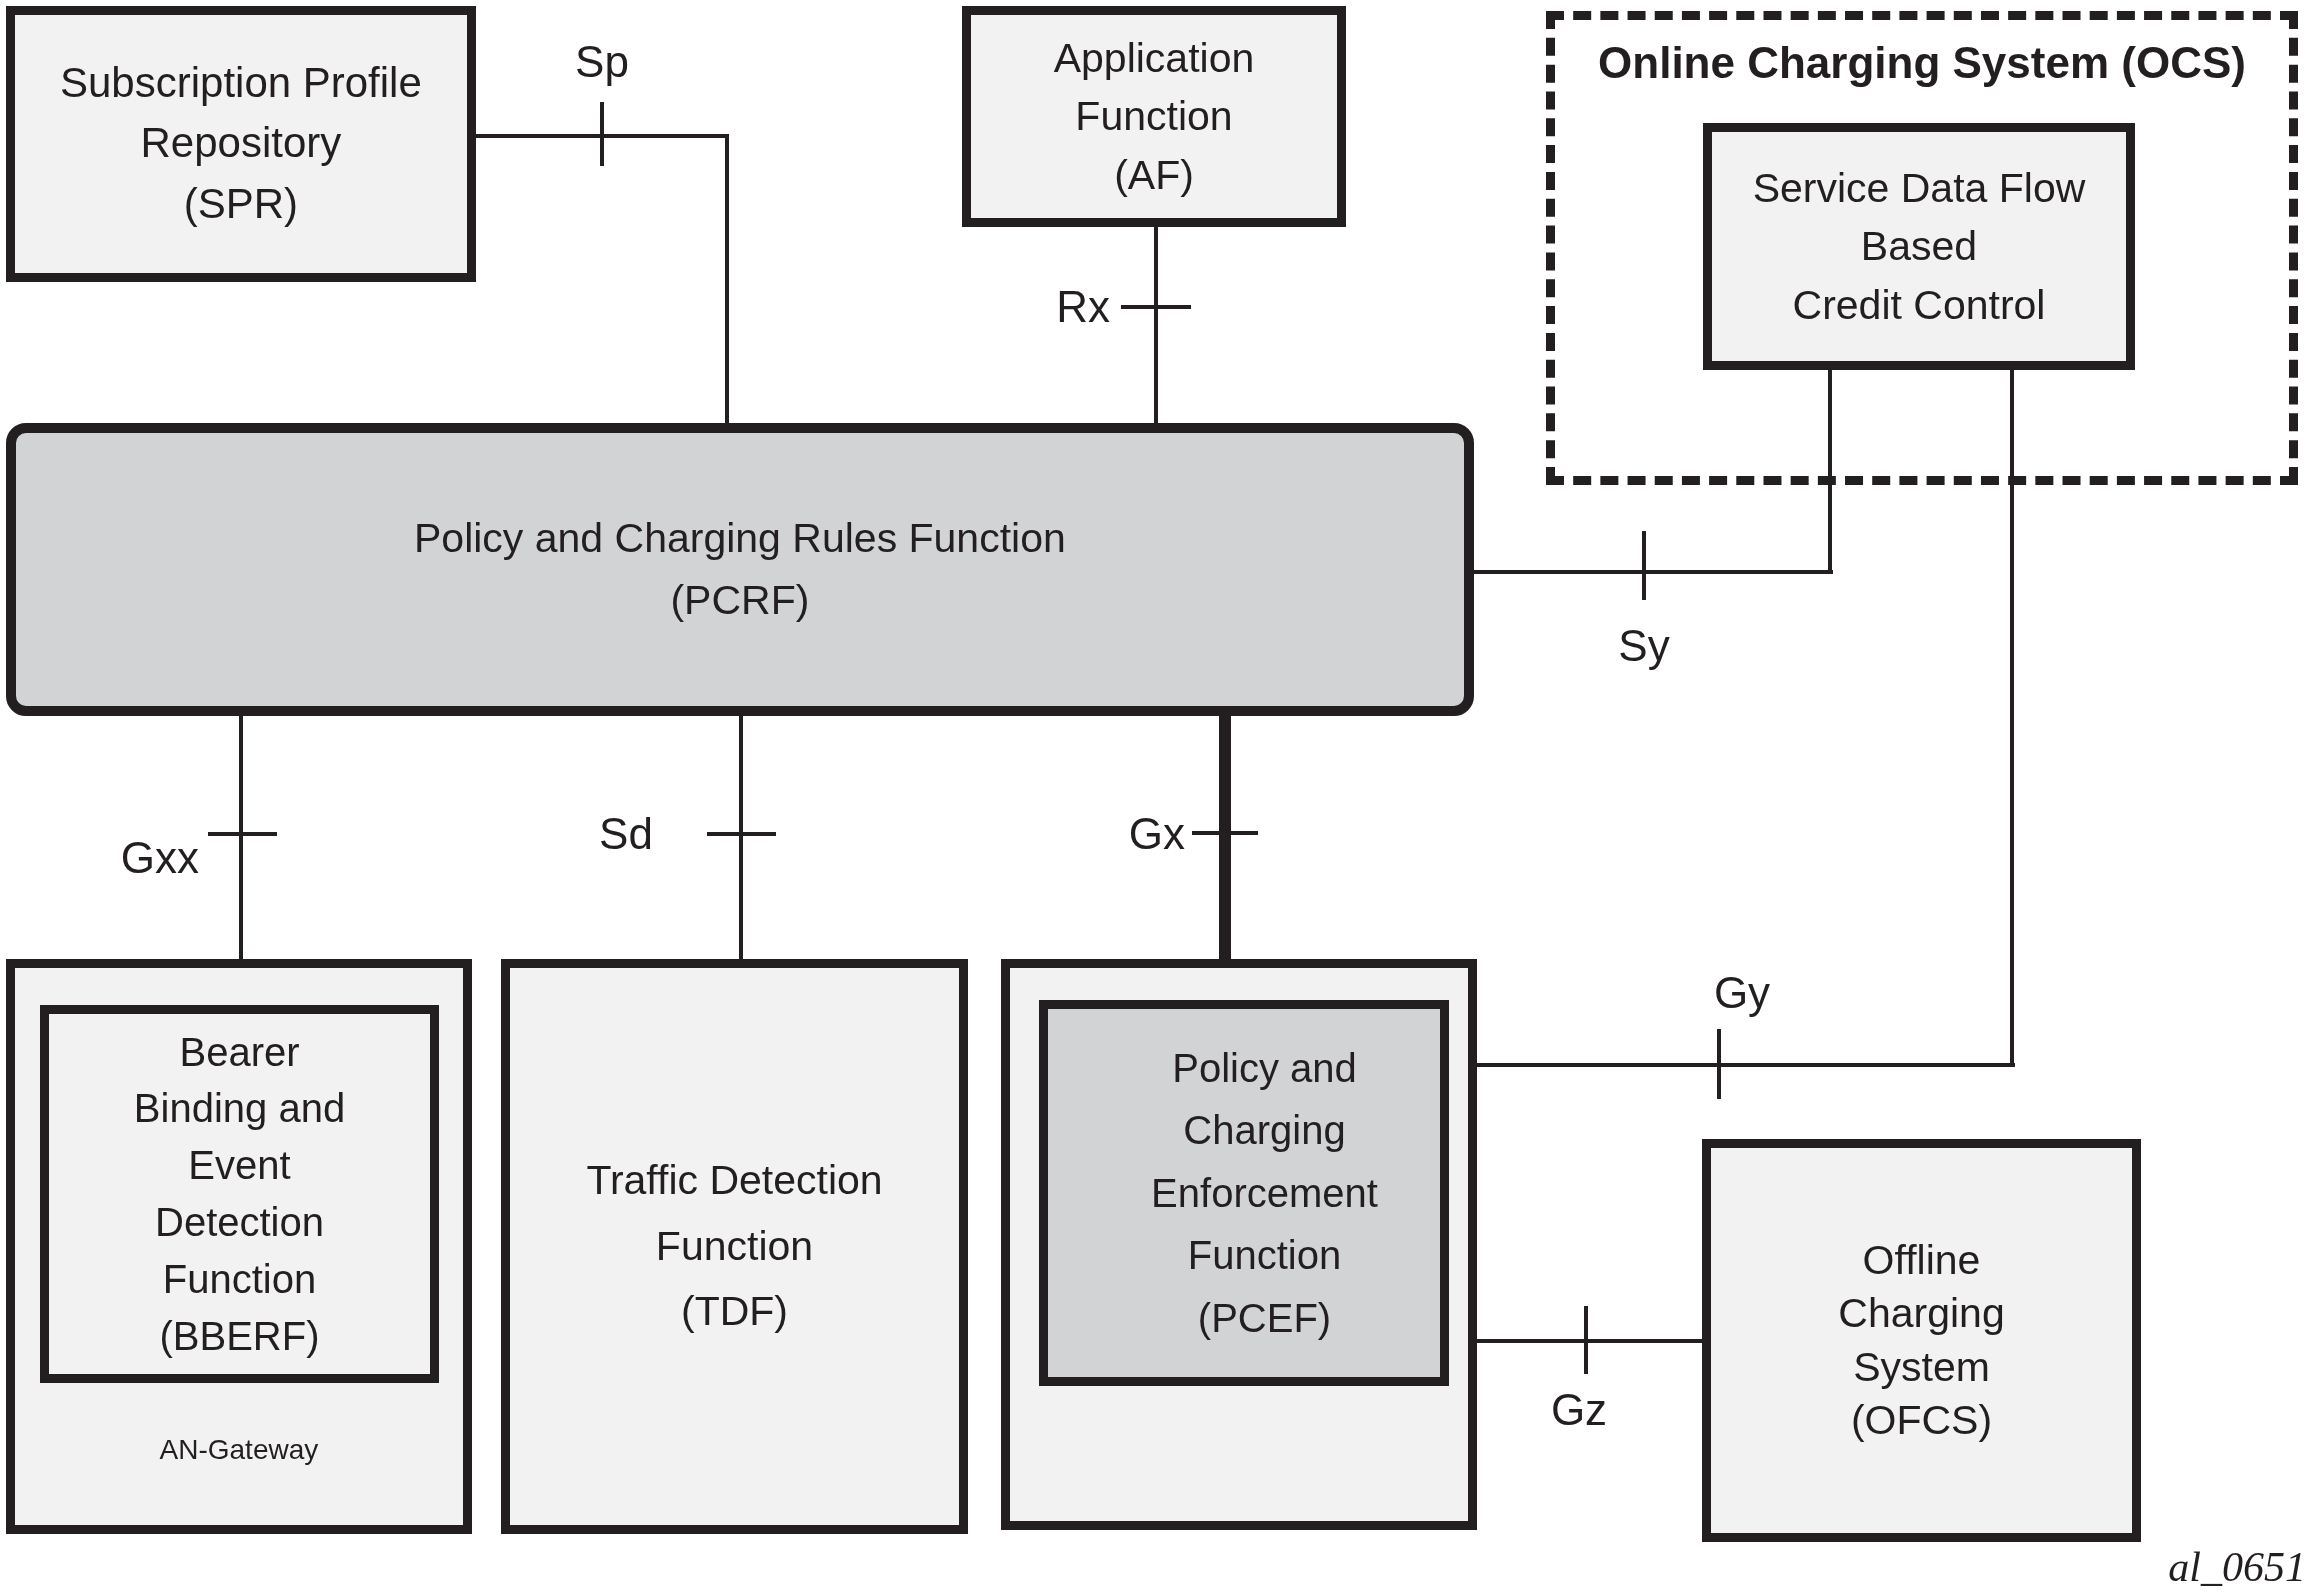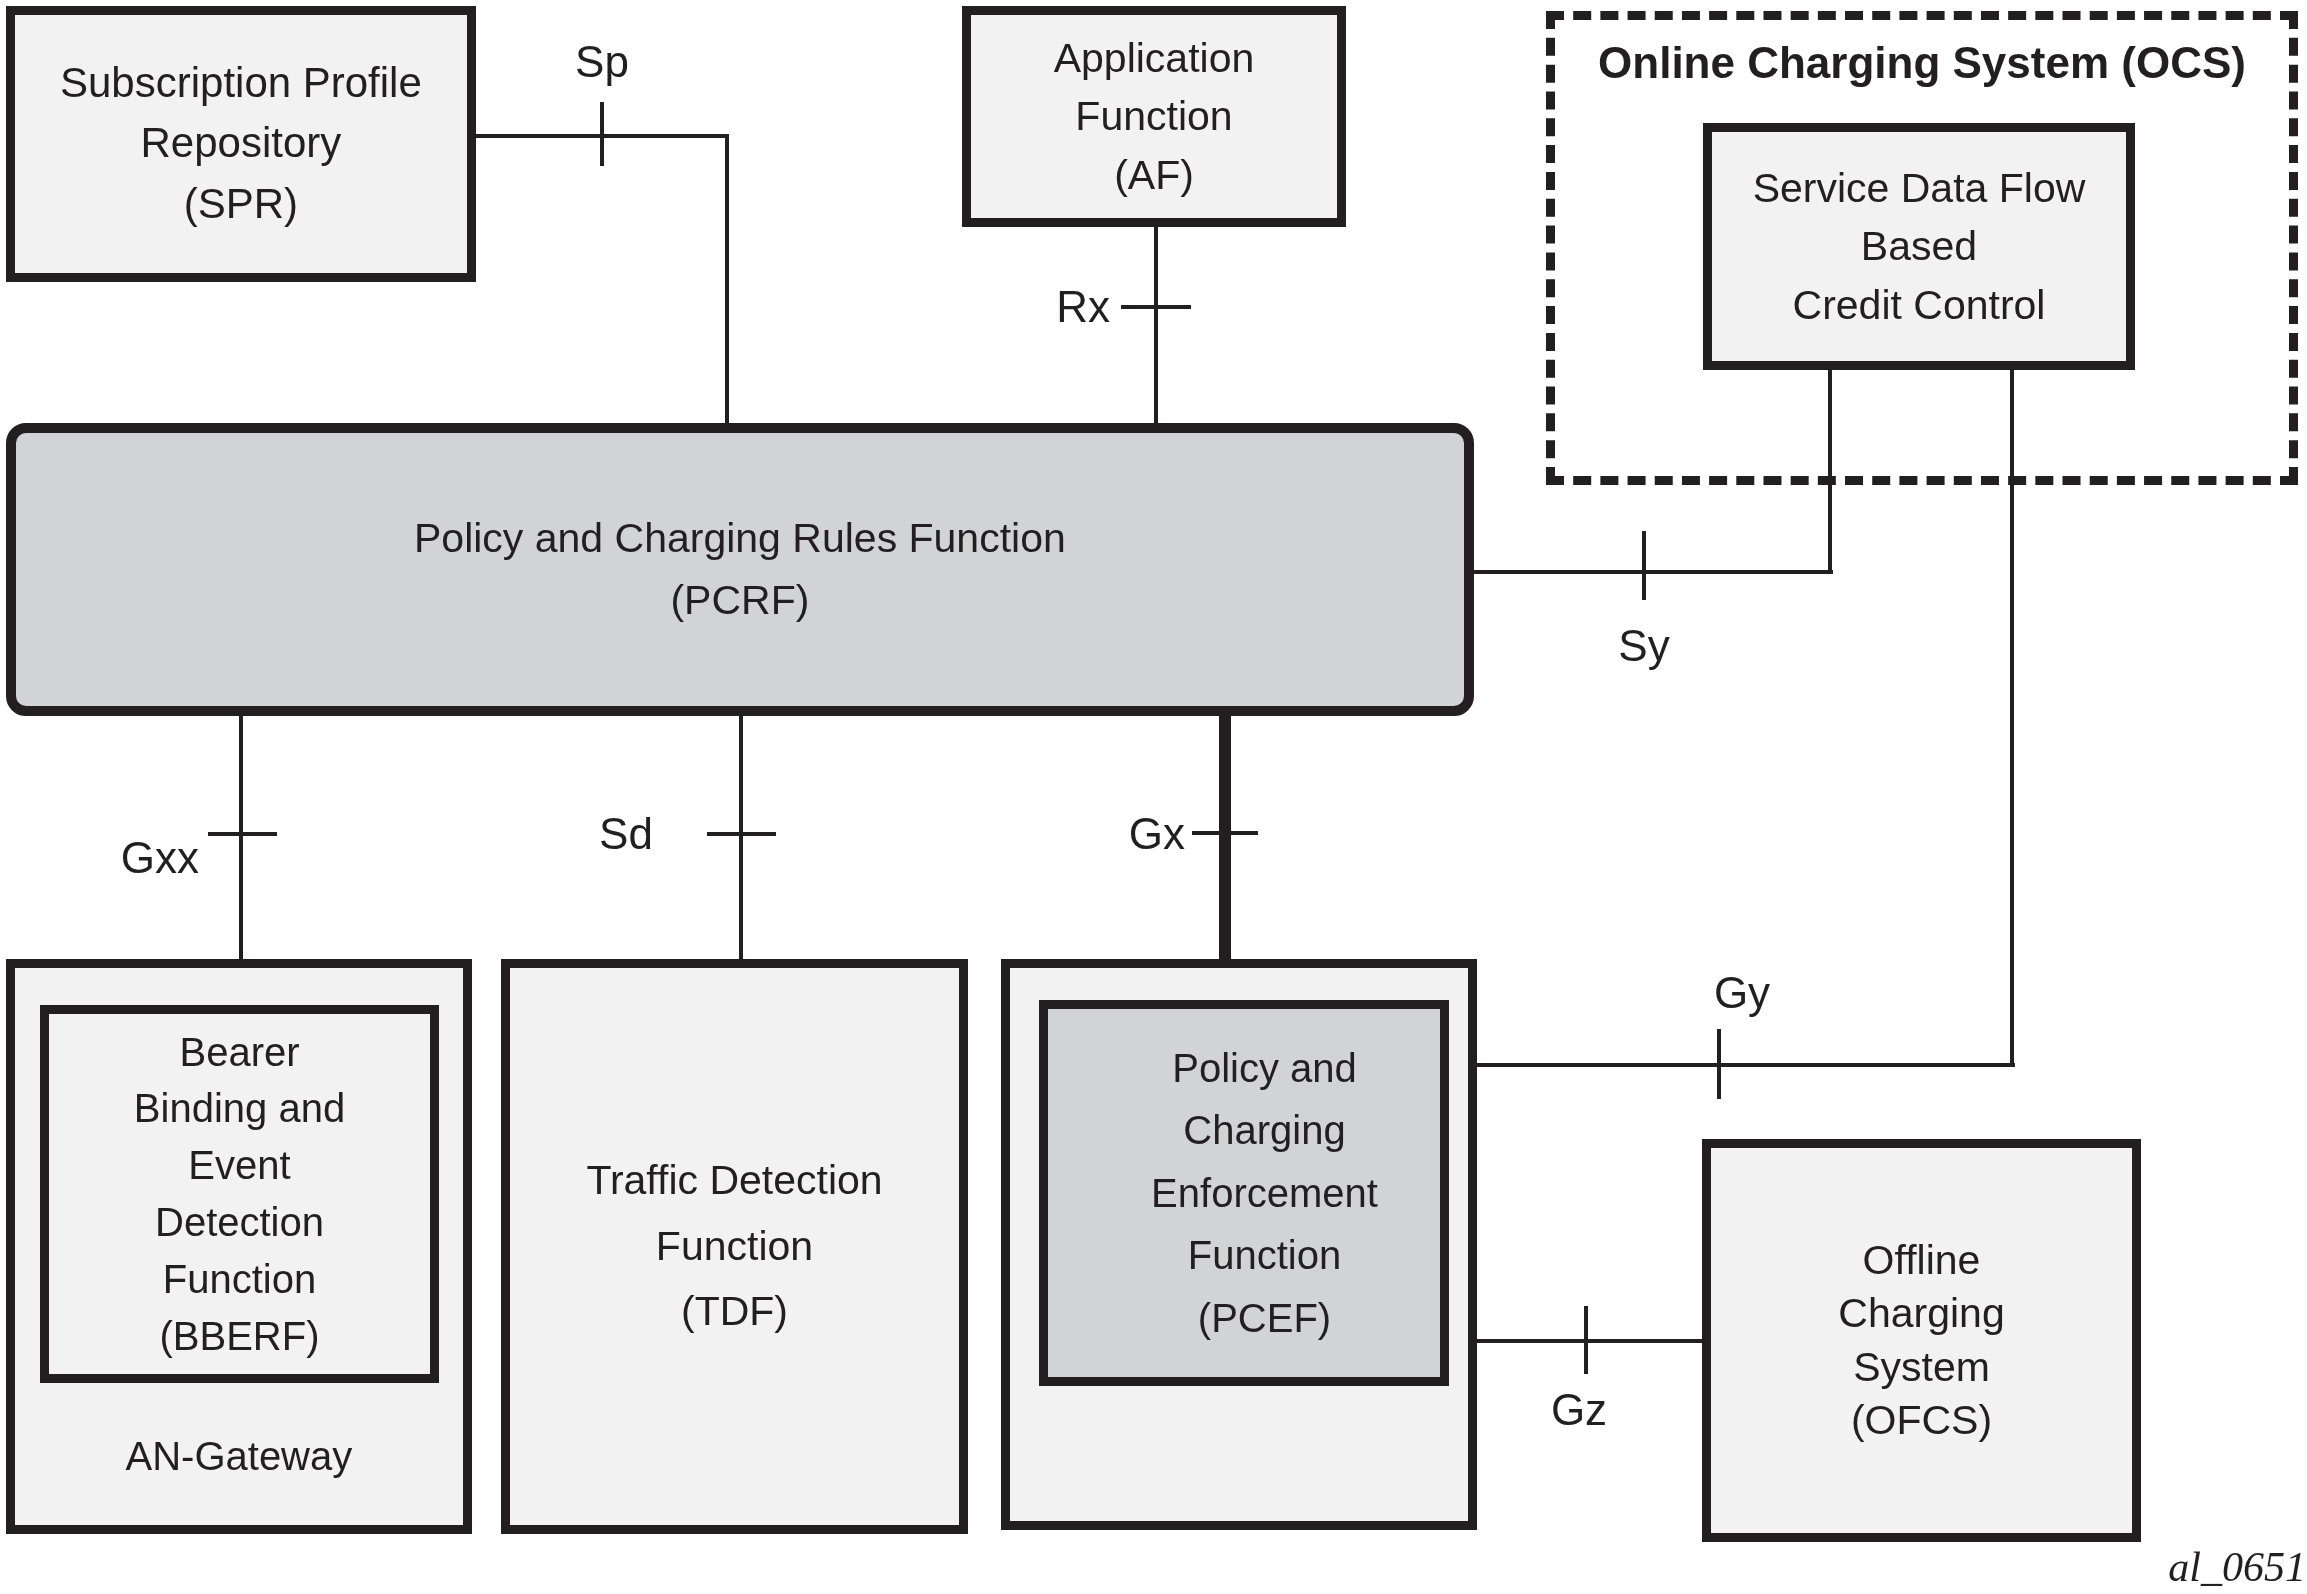--- a/index.html
+++ b/index.html
@@ -48,21 +48,21 @@
   .iface{
     position:absolute;
     font-size:44px;
     line-height:1;
     color:#231f20;
   }
   .iface.center{text-align:center;}
   .iface.right{text-align:right;}
   .container-label{
     position:absolute;
-    font-size:40px;
+    font-size:28px;
     line-height:1;
     text-align:center;
     white-space:nowrap;
   }
   .figure-id{
     position:absolute;
     font-family:"Liberation Serif", serif;
     font-style:italic;
     font-size:42px;
     line-height:1;

